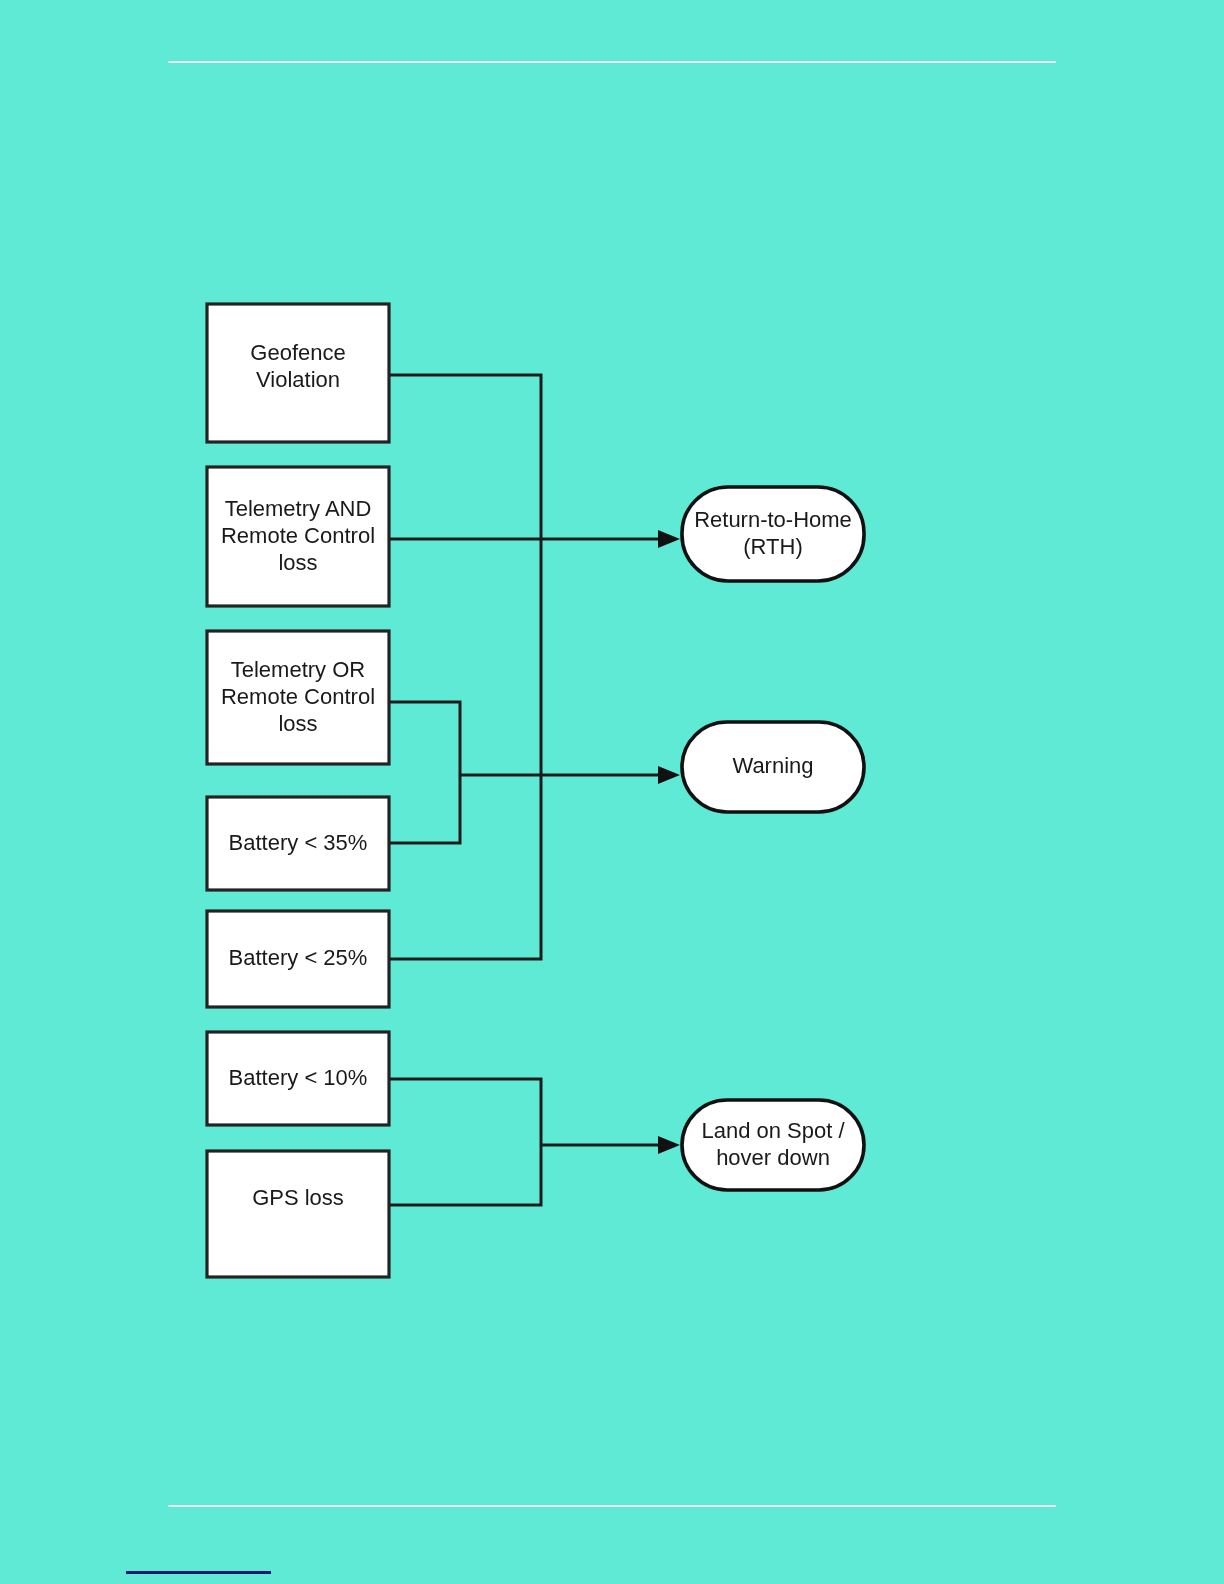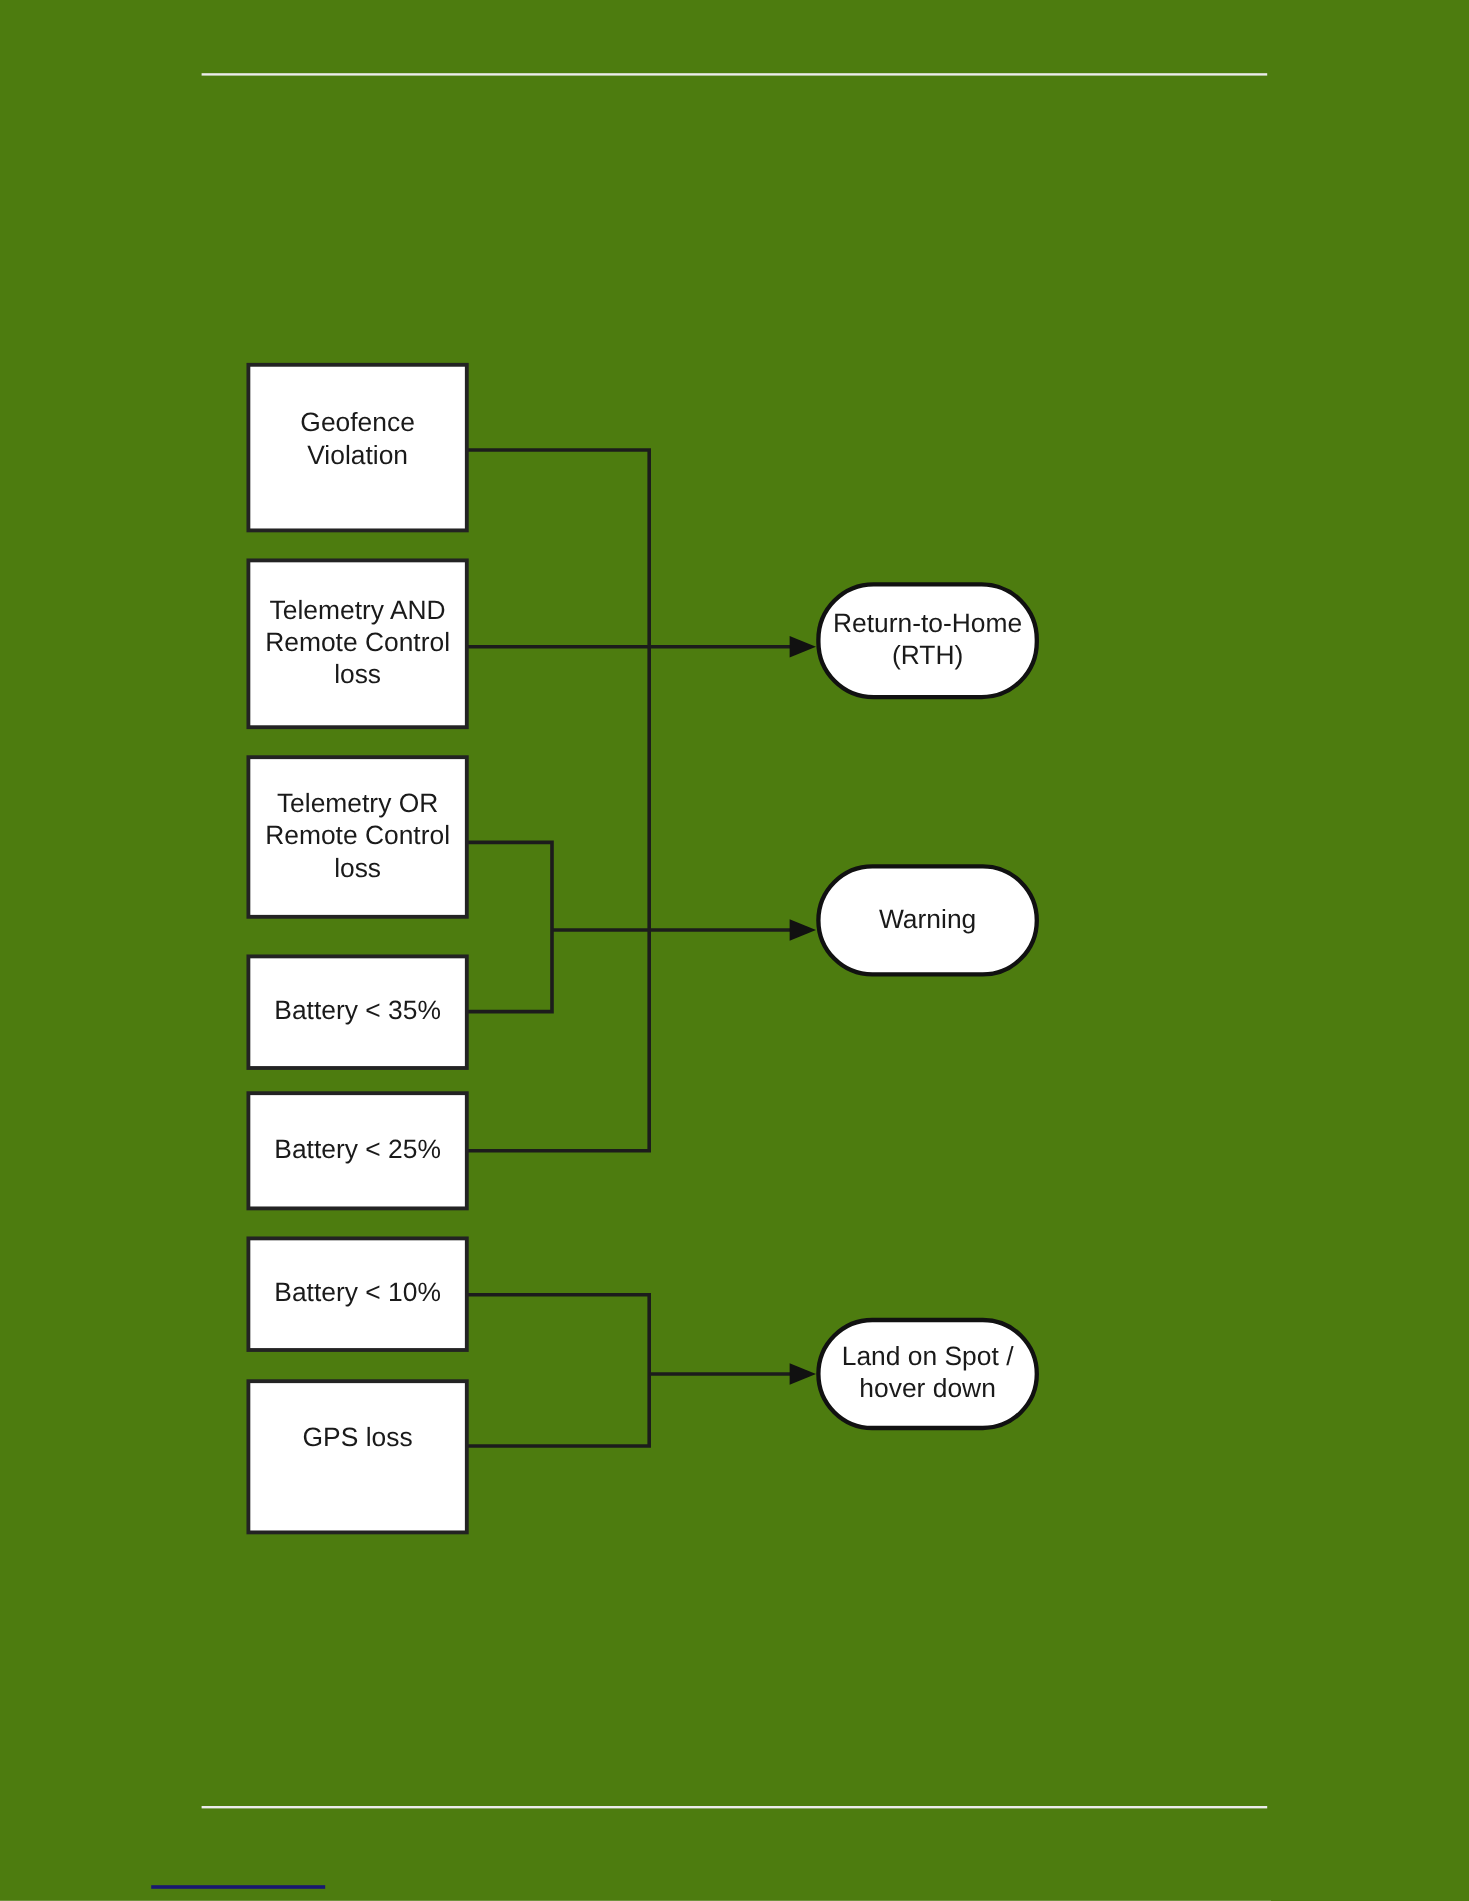--- a/index.html
+++ b/index.html
@@ -11,21 +11,21 @@
   body {
     width: 1224px;
     height: 1584px;
     position: relative;
     font-family: "Liberation Sans", sans-serif;
     overflow: hidden;
   }
   .page {
     position: absolute;
     inset: 0;
-    background: #4d7c0f;
+    background: #5eead4;
     text-align: center;
   }
   .rule {
     position: absolute;
     background: #ececec;
     height: 2px;
   }
   .rule-header { left: 168px; width: 888px; top: 61px; }
   .rule-footer { left: 168px; width: 888px; top: 1505px; }
   .rule-accent {

